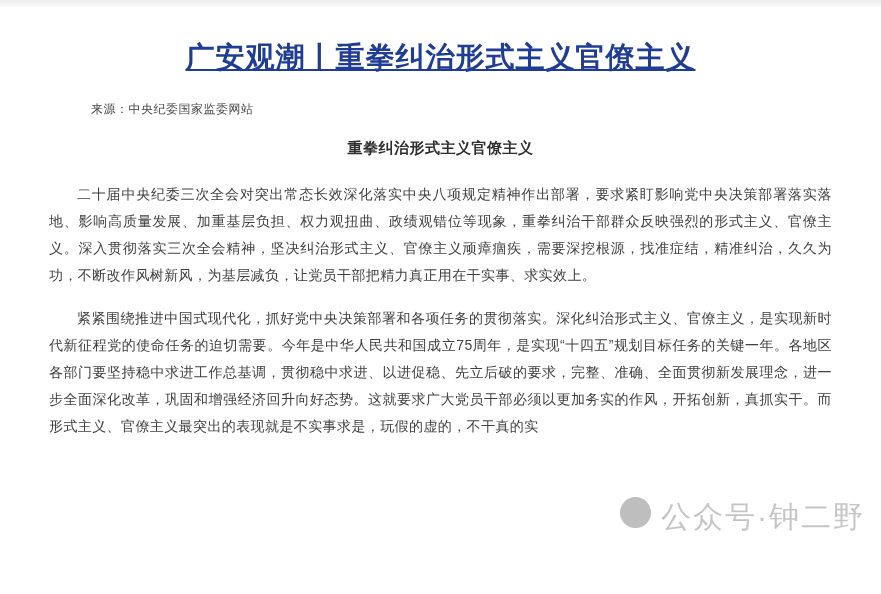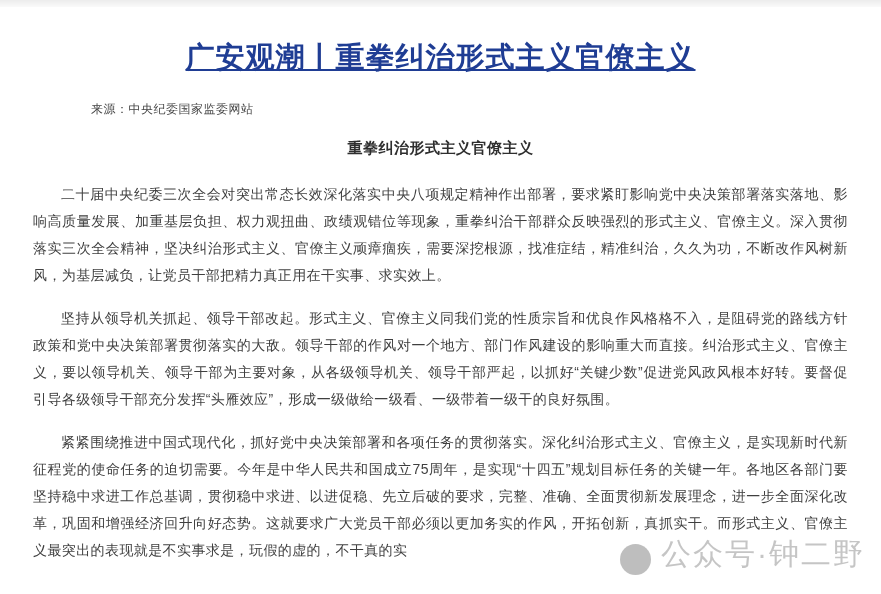--- a/index.html
+++ b/index.html
@@ -35,37 +35,36 @@
     text-align:center;
     font-weight:bold;
     font-size:15px;
     color:#2e2e2e;
     letter-spacing:0.5px;
   }
   .subtitle-1 { margin:61px 0 0 0; }
   .subtitle-2 { margin:21px 0 0 0;text-align:center; }
   .body-text { margin:23px 33px 0 33px; }
   .body-text p {
-    margin:0;
+    margin:16px;
     font-size:14px;
     line-height:27px;
     color:#3f3f3f;
     text-align:justify;
     text-indent:2em;
     letter-spacing:0.4px;
   }
   .body-text p + p { margin-top:16px; }
   .watermark {
     position:absolute;
     top:497px; left:620px;
     display:flex;
-    align-items:flex-end;
+    align-items:flex-start;
     pointer-events:none;
     z-index:5;
-    margin-top:37px;
   }
   .watermark-circle {
     width:31px; height:31px;
     border-radius:50%;
     background:rgba(110,110,110,0.45);
     margin-right:10px;
     flex:0 0 auto;
   }
   .watermark-text {
     font-size:30px;
@@ -82,21 +81,20 @@
 
   <h1 class="article-title">广安观潮丨重拳纠治形式主义官僚主义</h1>
 
   <div class="article-source">来源：中央纪委国家监委网站</div>
 
 
   <div class="subtitle subtitle-2">重拳纠治形式主义官僚主义</div>
 
   <div class="body-text">
     <p>二十届中央纪委三次全会对突出常态长效深化落实中央八项规定精神作出部署，要求紧盯影响党中央决策部署落实落地、影响高质量发展、加重基层负担、权力观扭曲、政绩观错位等现象，重拳纠治干部群众反映强烈的形式主义、官僚主义。深入贯彻落实三次全会精神，坚决纠治形式主义、官僚主义顽瘴痼疾，需要深挖根源，找准症结，精准纠治，久久为功，不断改作风树新风，为基层减负，让党员干部把精力真正用在干实事、求实效上。</p>
-    <p>坚持从领导机关抓起、领导干部改起。形式主义、官僚主义同我们党的性质宗旨和优良作风格格不入，是阻碍党的路线方针政策和党中央决策部署贯彻落实的大敌。领导干部的作风对一个地方、部门作风建设的影响重大而直接。纠治形式主义、官僚主义，要以领导机关、领导干部为主要对象，从各级领导机关、领导干部严起，以抓好“关键少数”促进党风政风根本好转。要督促引导各级领导干部充分发挥“头雁效应”，形成一级做给一级看、一级带着一级干的良好氛围。</p>
     <p>紧紧围绕推进中国式现代化，抓好党中央决策部署和各项任务的贯彻落实。深化纠治形式主义、官僚主义，是实现新时代新征程党的使命任务的迫切需要。今年是中华人民共和国成立75周年，是实现“十四五”规划目标任务的关键一年。各地区各部门要坚持稳中求进工作总基调，贯彻稳中求进、以进促稳、先立后破的要求，完整、准确、全面贯彻新发展理念，进一步全面深化改革，巩固和增强经济回升向好态势。这就要求广大党员干部必须以更加务实的作风，开拓创新，真抓实干。而形式主义、官僚主义最突出的表现就是不实事求是，玩假的虚的，不干真的实</p>
   </div>
 
   <div class="watermark">
     <span class="watermark-circle"></span>
     <span class="watermark-text">公众号·钟二野</span>
   </div>
 </div>
 
 </body></html>

